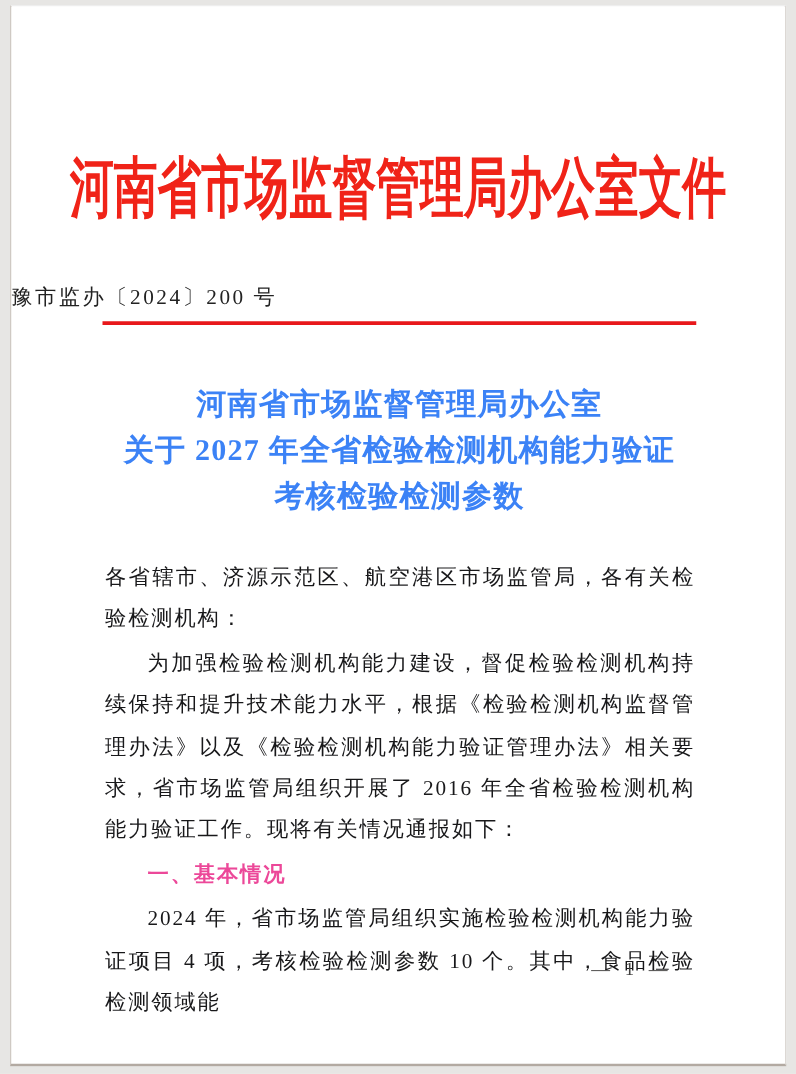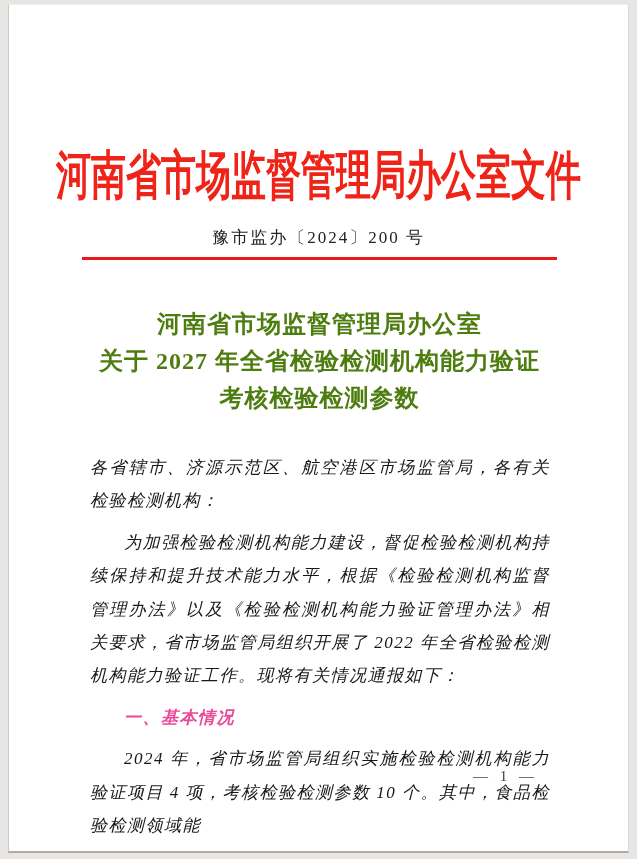--- a/index.html
+++ b/index.html
@@ -24,76 +24,75 @@
     border-top: 1px solid #eeeeee;
     box-sizing: border-box;
   }
   .red-header {
     position: absolute;
     top: 122px;
     left: 0;
     width: 100%;
     height: 72px;
     display: flex;
-    align-items: flex-end;
+    align-items: flex-start;
     justify-content: center;
   }
   .red-header .hdr-text {
     font-size: 35px;
     font-weight: bold;
     color: #f02318;
     white-space: nowrap;
     transform: scaleY(1.5);
     transform-origin: center;
     letter-spacing: 0px;
   }
   .doc-number {
     position: absolute;
     top: 221px;
     left: 0;
     width: 100%;
-    text-align: center;
+    text-align: left;
     font-size: 17px;
     color: #222;
     letter-spacing: 2px;
   }
   .red-rule {
     position: absolute;
     top: 252px;
     left: 73px;
     width: 475px;
     height: 3px;
     background: #e8181b;
   }
   .doc-title {
     position: absolute;
     top: 301px;
     left: 40px;
     width: 541px;
     text-align: center;
     font-size: 24px;
     font-weight: bold;
-    color: #4d7c0f;
+    color: #3b82f6;
     line-height: 37px;
     letter-spacing: 1px;
   }
   .body-block {
     position: absolute;
     top: 438px;
     left: 73px;
     width: 476px;
     font-size: 17px;
     color: #18181a;
     line-height: 33.4px;
     text-align: justify;
   }
   .body-block p {
-    margin: 8px;
+    margin: 2px;
     letter-spacing: 1.5px;
-    font-style: italic;
   }
   .indent {
     text-indent: 2em;
   }
   .section-heading {
     font-family: "Liberation Sans", "DejaVu Sans", sans-serif;
     font-weight: bold;
     text-indent: 2em;
     letter-spacing: 1px;
     color: #ec4899;
@@ -121,20 +120,20 @@
   <div class="red-rule"></div>
 
   <div class="doc-title">
     <div>河南省市场监督管理局办公室</div>
     <div>关于 2027 年全省检验检测机构能力验证</div>
     <div>考核检验检测参数</div>
   </div>
 
   <div class="body-block">
     <p>各省辖市、济源示范区、航空港区市场监管局，各有关检验检测机构：</p>
-    <p class="indent">为加强检验检测机构能力建设，督促检验检测机构持续保持和提升技术能力水平，根据《检验检测机构监督管理办法》以及《检验检测机构能力验证管理办法》相关要求，省市场监管局组织开展了 2022 年全省检验检测机构能力验证工作。现将有关情况通报如下：</p>
+    <p class="indent">为加强检验检测机构能力建设，督促检验检测机构持续保持和提升技术能力水平，根据《检验检测机构监督管理办法》以及《检验检测机构能力验证管理办法》相关要求，省市场监管局组织开展了 2016 年全省检验检测机构能力验证工作。现将有关情况通报如下：</p>
     <p class="section-heading">一、基本情况</p>
     <p class="indent">2024 年，省市场监管局组织实施检验检测机构能力验证项目 4 项，考核检验检测参数 10 个。其中，食品检验检测领域能</p>
   </div>
 
   <div class="page-number">— 1 —</div>
 
 </div>
 
 </body></html>

